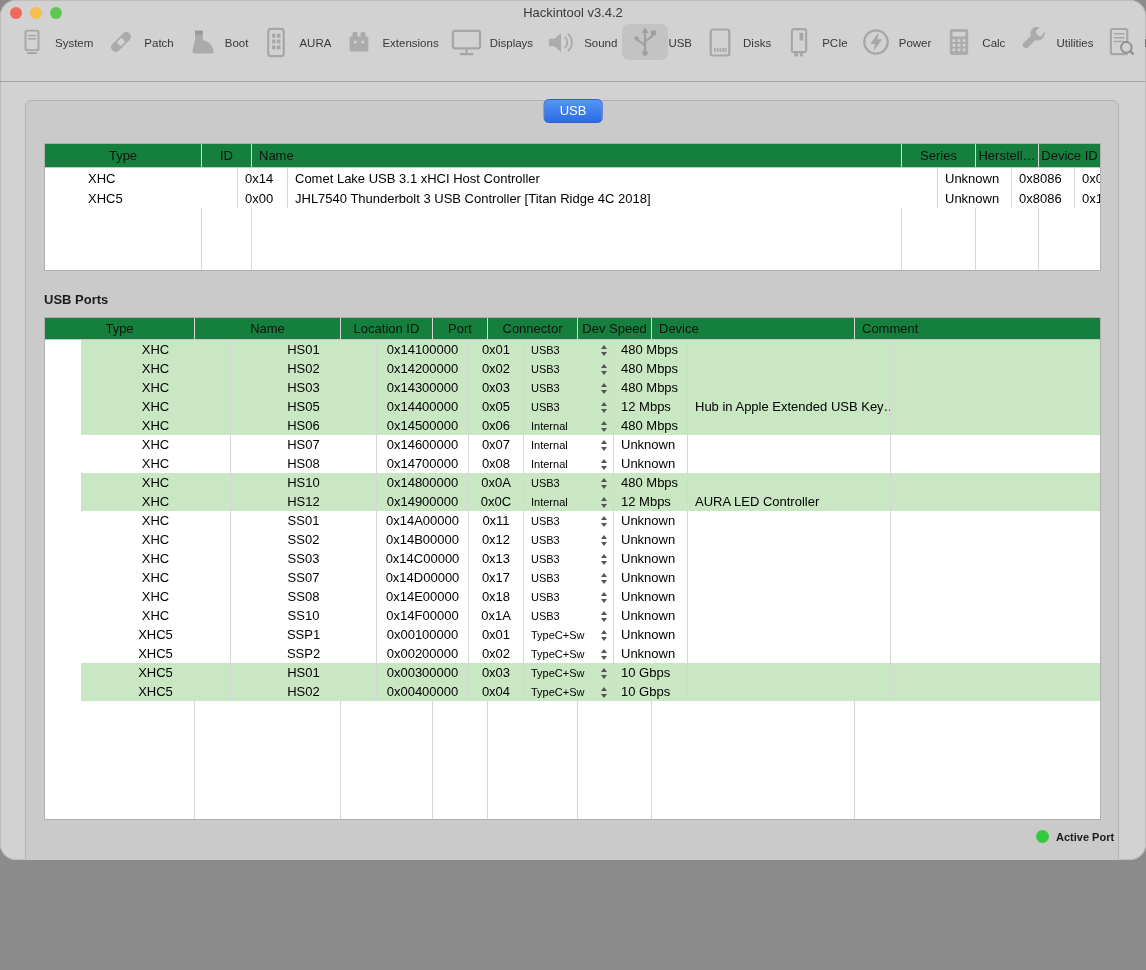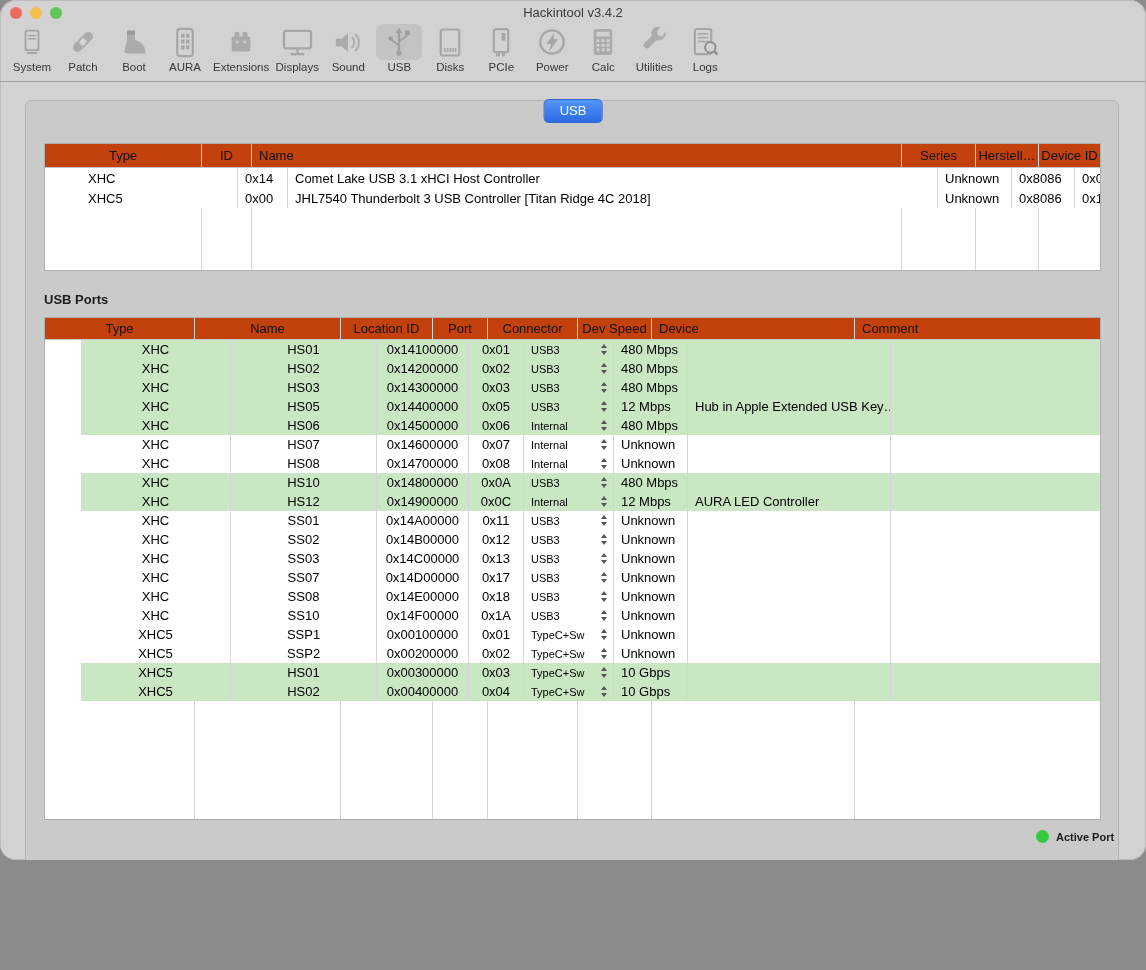--- a/index.html
+++ b/index.html
@@ -8,49 +8,49 @@
   
   .titlebar{position:absolute;top:0;left:0;right:0;height:24px;}
   .traffic{position:absolute;top:7px;left:10px;display:flex;gap:8px;}
   .light{width:12px;height:12px;border-radius:50%;}
   .light.red{background:#ee6a5f;}
   .light.yellow{background:#f4bf4f;}
   .light.green{background:#61c554;}
   .title{position:absolute;top:5px;left:0;width:100%;text-align:center;font-size:13px;color:#3b3b3b;}
   
   .toolbar{position:absolute;top:24px;left:9px;display:flex;align-items:flex-start;gap:5px;}
-  .tb-item{display:flex;flex-direction:column;align-items:center;min-width:38px;cursor:default;}
+  .tb-item{display:flex;align-items:center;min-width:38px;cursor:default;}
   .tb-icon{height:36px;min-width:38px;display:flex;align-items:center;justify-content:center;border-radius:7px;padding:0 4px;}
   .tb-item.selected .tb-icon{background:#c3c3c3;}
   .tb-label{font-size:11.5px;color:#383838;margin-top:1px;white-space:nowrap;}
   .toolbar-divider{position:absolute;top:81px;left:0;right:0;height:1px;background:#a5a5a5;}
   
   .panel{position:absolute;left:25px;top:100px;width:1094px;height:810px;background:#cacaca;border:1px solid #b3b3b3;border-radius:6px;box-sizing:border-box;}
   .usb-btn{position:absolute;left:50%;top:99px;transform:translateX(-50%);background:linear-gradient(#5496f8,#2d6be4);color:#fff;font-size:13px;line-height:16px;padding:3px 15px;border-radius:5px;border:1px solid #2a62d0;cursor:default;}
   
   .tbl{position:absolute;background:#fff;border:1px solid #afafaf;box-sizing:border-box;display:flex;flex-direction:column;overflow:hidden;}
   #controllers{left:44px;top:143px;width:1057px;height:128px;}
   #ports{left:44px;top:317px;width:1057px;height:503px;}
   .trow{display:grid;flex:0 0 auto;}
   .t1{grid-template-columns:157px 50px 650px 74px 63px 61px;}
   .t2{grid-template-columns:150px 146px 92px 55px 90px 74px 203px 245px;}
-  .thead{background:#c2410c;border-bottom:1px solid #c6c6c6;}
+  .thead{background:#15803d;border-bottom:1px solid #c6c6c6;}
   #controllers .thead{height:23px;}
   #ports .thead{height:21px;}
   .cell{padding:0 7px;border-right:1px solid #d6d6d6;overflow:hidden;white-space:nowrap;display:flex;align-items:center;font-size:13px;color:#000;box-sizing:border-box;text-overflow:ellipsis;}
   .cell:last-child{border-right:none;}
   .thead .cell{color:#111;}
   .ac{justify-content:center;}
   .al{justify-content:flex-start;}
   .brow{height:19px;margin-left:36px;}
   #controllers .brow{height:20px;}
   .brow.green{background:#c9e7c2;}
   .fill{flex:1 1 auto;}
   .popupcell{padding:0 4px 0 7px;}
-  .popup{display:flex;align-items:center;justify-content:space-between;width:100%;}
+  .popup{display:flex;align-items:flex-end;justify-content:space-between;width:100%;}
   .popup-label{font-size:11px;color:#000;}
   .stepper{display:flex;flex-direction:column;gap:2.5px;align-items:center;padding-right:2px;}
   .tri-up{width:0;height:0;border-left:3.5px solid transparent;border-right:3.5px solid transparent;border-bottom:4.5px solid #555;}
   .tri-dn{width:0;height:0;border-left:3.5px solid transparent;border-right:3.5px solid transparent;border-top:4.5px solid #555;}
   
   .section-label{position:absolute;left:44px;top:292px;font-size:13px;font-weight:bold;color:#1c1c1c;}
   
   .legend{position:absolute;top:830px;left:1036px;display:flex;align-items:center;gap:7px;}
   .legend-dot{width:13px;height:13px;border-radius:50%;}
   .legend-label{font-size:11px;font-weight:bold;color:#1c1c1c;}

